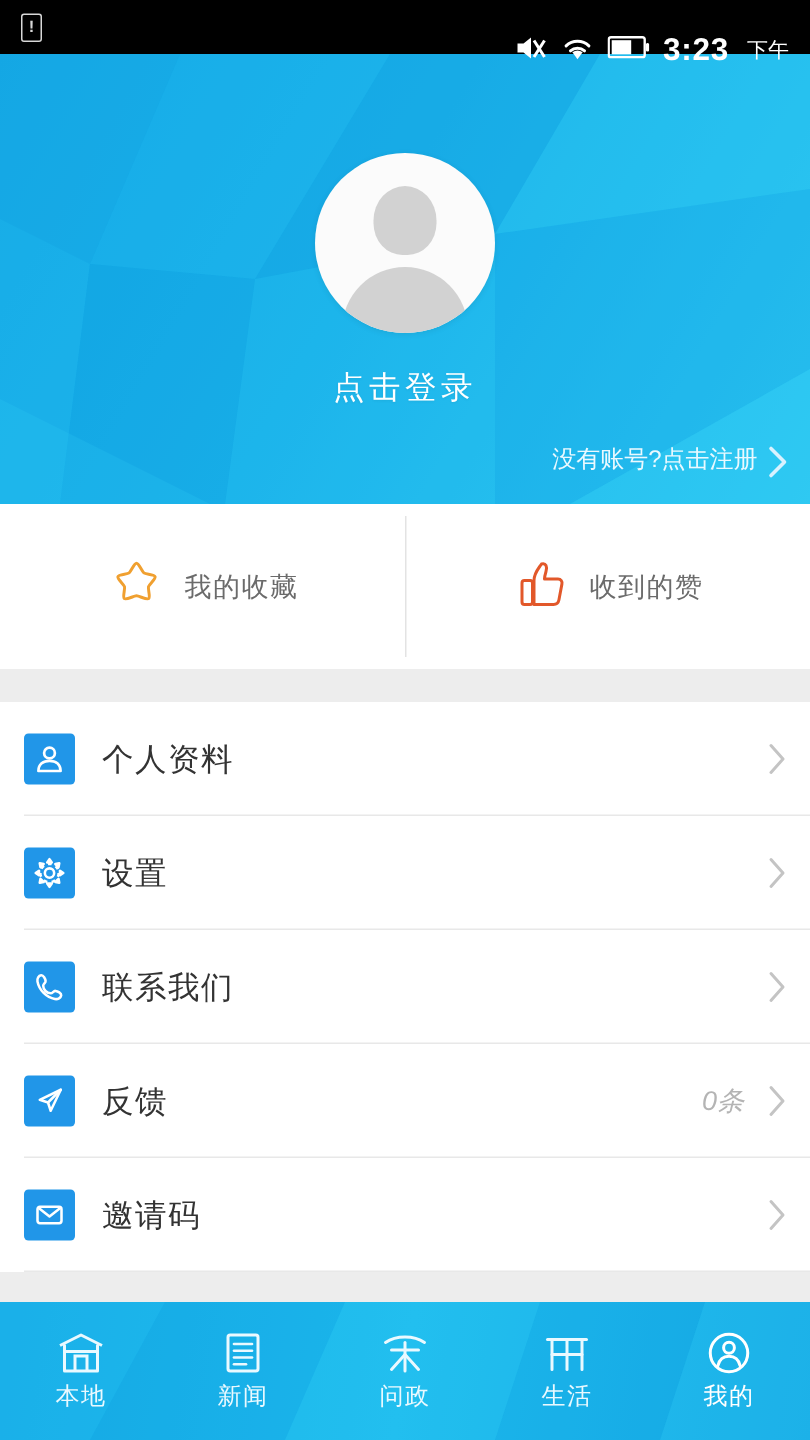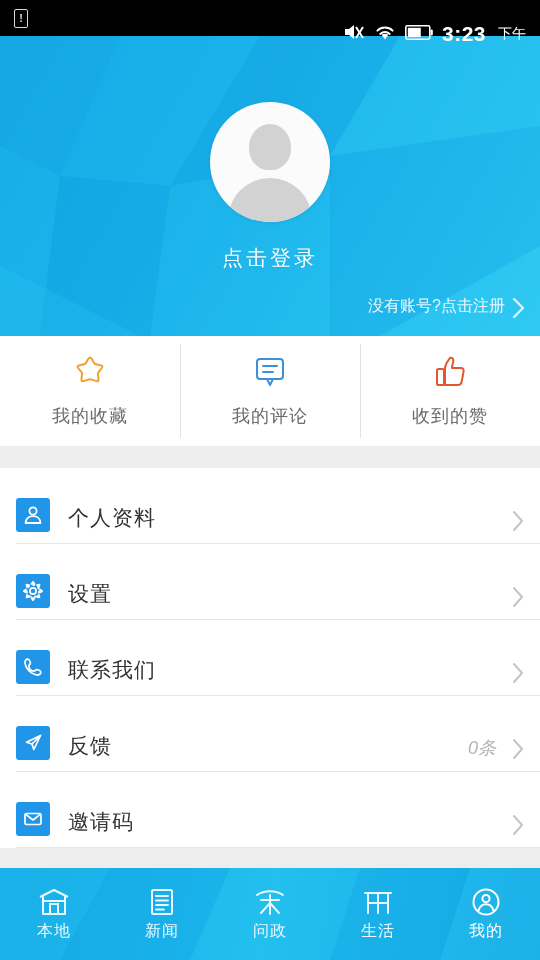--- a/index.html
+++ b/index.html
@@ -62,36 +62,36 @@
   }
   .register-row .chev{ margin-left:7px; }
   .chev{ display:inline-block; }
   .chev svg{ display:block; }
 
   
   .quick{
     background:#fff; height:110px; display:flex; align-items:stretch;
   }
   .quick-item{
-    flex:1; display:flex; flex-direction:column; align-items:center;
+    flex:1; display:flex; flex-direction:row; align-items:center;
     justify-content:center; gap:12px; position:relative;
   }
   .quick-item + .quick-item:before{
     content:""; position:absolute; left:0; top:8px; bottom:8px;
     width:1px; background:#e3e3e3;
   }
   .quick-label{ font-size:18px; color:#6b6b6b; letter-spacing:1px; }
   .quick-icon{ height:38px; display:flex; align-items:center; }
 
   .gap{ height:22px; background:#ededed; }
 
   
   .list{ background:#fff; }
   .row{
-    height:76px; display:flex; align-items:flex-end; padding:12px 16px;
+    height:76px; display:flex; align-items:center; padding:12px 16px;
     position:relative; background:#fff;
   }
   .row:after{
     content:""; position:absolute; left:16px; right:0; bottom:0;
     height:1px; background:#e8e8e8;
   }
   .row-icon{
     width:34px;height:34px;border-radius:3px;background:#2196e8;
     display:flex;align-items:center;justify-content:center;flex:0 0 34px;
   }
@@ -189,31 +189,20 @@
 
     <div class="quick-item">
       <span class="quick-icon">
         <svg width="40" height="38" viewBox="0 0 40 38">
           <path d="M20 3.5 c1.6 0 3.6 5.4 4.9 6.4 c1.3 1 7 .9 7.5 2.5 c.5 1.6 -3.9 5.1 -4.4 6.7 c-.5 1.6 1.4 7 .1 8 c-1.3 1 -6.3 -1.9 -8.1 -1.9 c-1.8 0 -6.8 2.9 -8.1 1.9 c-1.3 -1 .6 -6.4 .1 -8 c-.5 -1.6 -4.9 -5.1 -4.4 -6.7 c.5 -1.6 6.2 -1.5 7.5 -2.5 c1.3 -1 3.3 -6.4 4.9 -6.4 z" fill="none" stroke="#f0a030" stroke-width="2" stroke-linejoin="round"></path>
         </svg>
       </span>
       <span class="quick-label">我的收藏</span>
     </div>
 
-    <div class="quick-item">
-      <span class="quick-icon">
-        <svg width="38" height="36" viewBox="0 0 38 36">
-          <rect x="6" y="4" width="26" height="20" rx="3" fill="none" stroke="#3d8fd8" stroke-width="2"></rect>
-          <path d="M16 24 L19 30 L22 24" fill="none" stroke="#3d8fd8" stroke-width="2" stroke-linejoin="round"></path>
-          <line x1="12" y1="11" x2="26" y2="11" stroke="#3d8fd8" stroke-width="2" stroke-linecap="round"></line>
-          <line x1="12" y1="17" x2="22" y2="17" stroke="#3d8fd8" stroke-width="2" stroke-linecap="round"></line>
-        </svg>
-      </span>
-      <span class="quick-label">我的评论</span>
-    </div>
 
     <div class="quick-item">
       <span class="quick-icon">
         <svg width="40" height="38" viewBox="0 0 40 38">
           <path d="M15 15 C15 10 18 7 20 4 C23 3 24 6 23 9 C22.4 11 22 13 22 14 L31 14 C33 14 34 15.6 33.6 17.4 L31.6 28 C31.2 30 30 31 28 31 L15 31 Z" fill="none" stroke="#e2582a" stroke-width="2" stroke-linejoin="round"></path>
           <rect x="7" y="15" width="7" height="16" rx="1.6" fill="none" stroke="#e2582a" stroke-width="2"></rect>
         </svg>
       </span>
       <span class="quick-label">收到的赞</span>
     </div>

